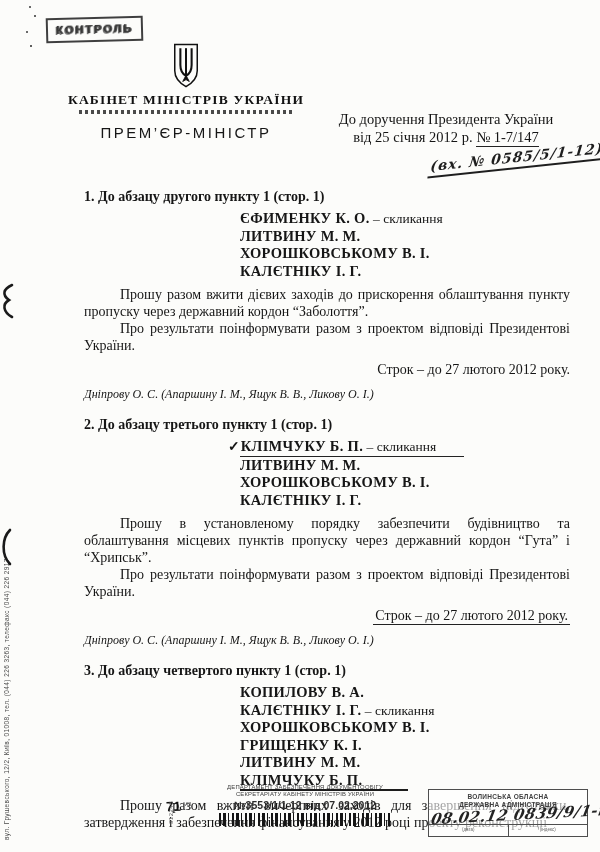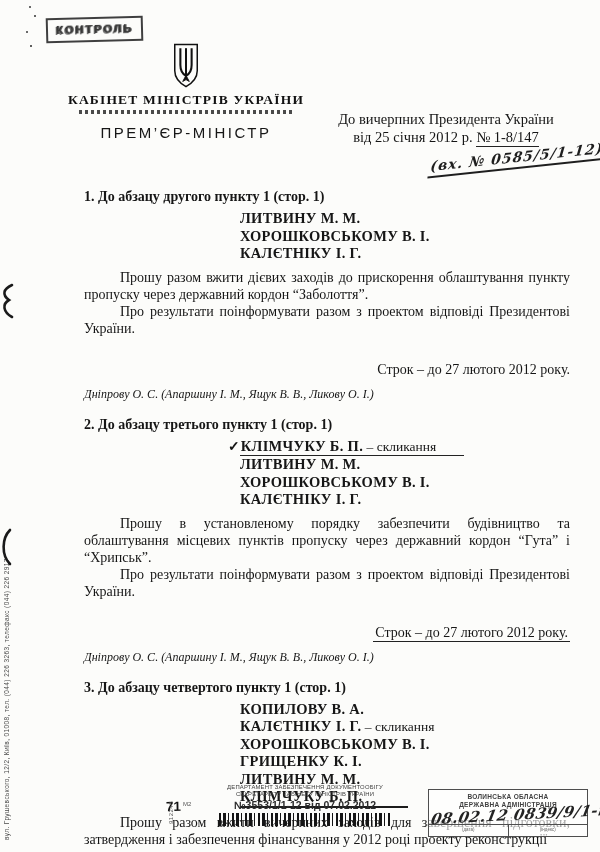--- a/index.html
+++ b/index.html
@@ -53,21 +53,21 @@
   .section{margin:0 0 12px;}
   .section + .section{margin-top:14px;}
   .addressees{margin:4px 0 6px 156px;line-height:16.5px;}
   .addr-line{white-space:nowrap;}
   .addr-name{font-weight:bold;font-size:14.5px;letter-spacing:.3px;}
   .addr-suffix{font-size:13.5px;}
   .hand-underline{border-bottom:1.5px solid #232323;padding-right:28px;display:inline-block;}
   .pen-underline{border-bottom:2px solid #1c1c1c;padding-right:46px;display:inline-block;}
   .checkmark{font-weight:bold;font-size:14px;margin-right:1px;margin-left:-12px;color:#151515;}
   .para{margin:0;text-align:justify;text-indent:36px;line-height:17px;}
-  .deadline-row{text-align:right;margin:24px 0 2px;line-height:17px;}
+  .deadline-row{text-align:right;margin:7px 0 2px;line-height:17px;}
   .deadline-underlined .deadline-text{border-bottom:1.5px solid #222;padding:0 2px 1px;}
   .executor{font-style:italic;font-size:12px;margin:8px 0 2px;line-height:16px;}
   
   .margin-address{
     position:absolute;left:3px;top:468px;height:372px;
     writing-mode:vertical-rl;transform:rotate(180deg);
     font-family:"Liberation Sans",sans-serif;font-size:6.5px;
     letter-spacing:.4px;color:#4a4a4a;white-space:nowrap;
   }
   .pen-mark{position:absolute;left:0;}
@@ -134,33 +134,34 @@
       <path d="M10 6 V24 C10 30 12 33.5 16 35.5" fill="none" stroke="#111" stroke-width="2.2"></path>
       <path d="M22 6 V24 C22 30 20 33.5 16 35.5" fill="none" stroke="#111" stroke-width="2.2"></path>
       <path d="M16 35 L12.5 41.5 L16 39.5 L19.5 41.5 Z" fill="#111" stroke="#111" stroke-width="1"></path>
     </svg>
     <div class="org-name">КАБІНЕТ МІНІСТРІВ УКРАЇНИ</div>
     <div class="ornamental-divider"></div>
     <div class="premier-title">ПРЕМ’ЄР-МІНІСТР</div>
   </div>
 
   <div class="ref-block">
-    <div>До вичерпних Президента України</div>
+    <div>До доручення Президента України</div>
     <div>
       <span>від 25 січня 2012 р.</span>
-      <span class="ref-number">№ 1-8/147</span>
+      <span class="ref-number">№ 1-7/147</span>
     </div>
     <div class="handwritten-note">(вх. № 0585/5/1-12)</div>
   </div>
 
   <div class="doc-body">
 
     <div class="section">
       <div class="section-heading">1. До абзацу другого пункту 1 (стор. 1)</div>
       <div class="addressees">
+        <div class="addr-line"><span class="addr-name">ЄФИМЕНКУ К. О.</span> <span class="addr-suffix">– скликання</span></div>
         <div class="addr-line"><span class="addr-name">ЛИТВИНУ М. М.</span></div>
         <div class="addr-line"><span class="addr-name">ХОРОШКОВСЬКОМУ В. І.</span></div>
         <div class="addr-line"><span class="addr-name">КАЛЄТНІКУ І. Г.</span></div>
       </div>
       <p class="para">Прошу разом вжити дієвих заходів до прискорення облаштування пункту пропуску через державний кордон “Заболоття”.</p>
       <p class="para">Про результати поінформувати разом з проектом відповіді Президентові України.</p>
       <div class="deadline-row"><span class="deadline-text">Строк – до 27 лютого 2012 року.</span></div>
       <div class="executor">Дніпрову О. С. (Апаршину І. М., Ящук В. В., Ликову О. І.)</div>
     </div>
 

